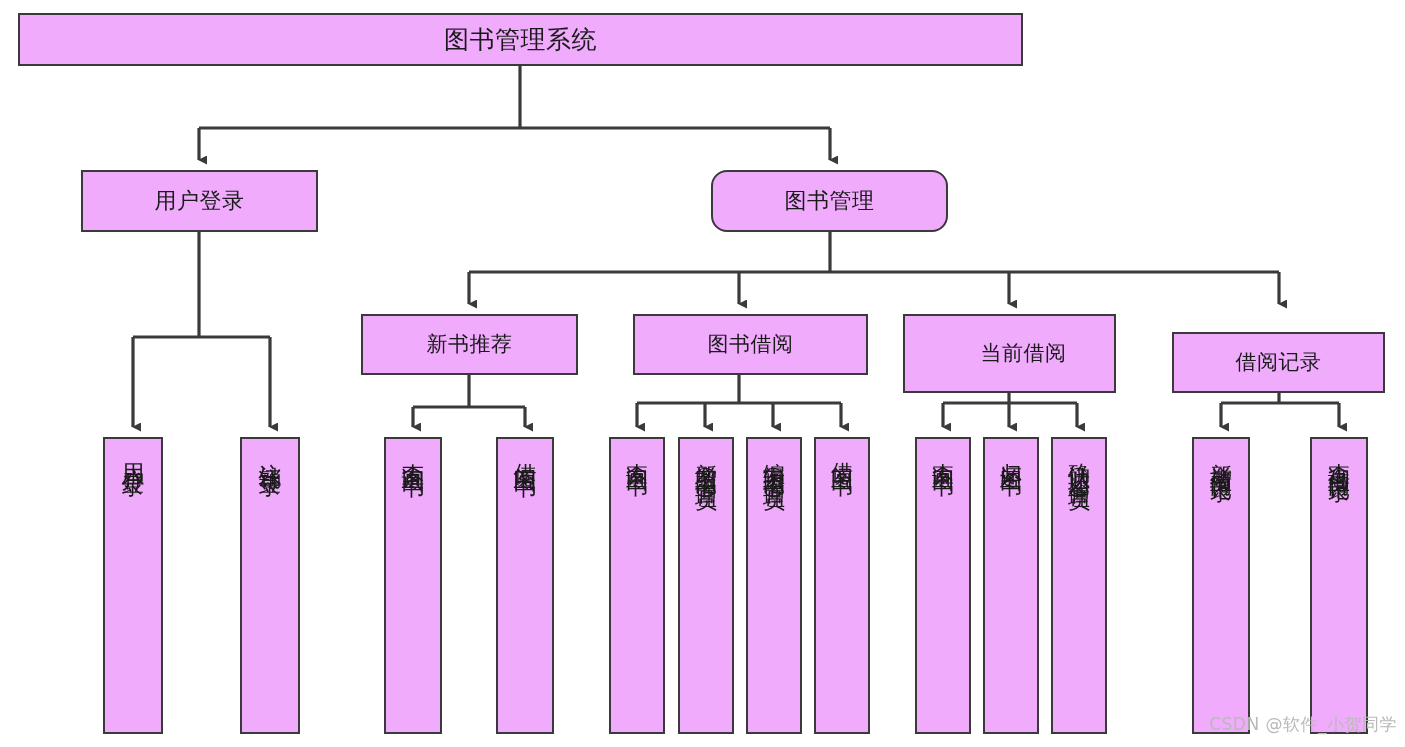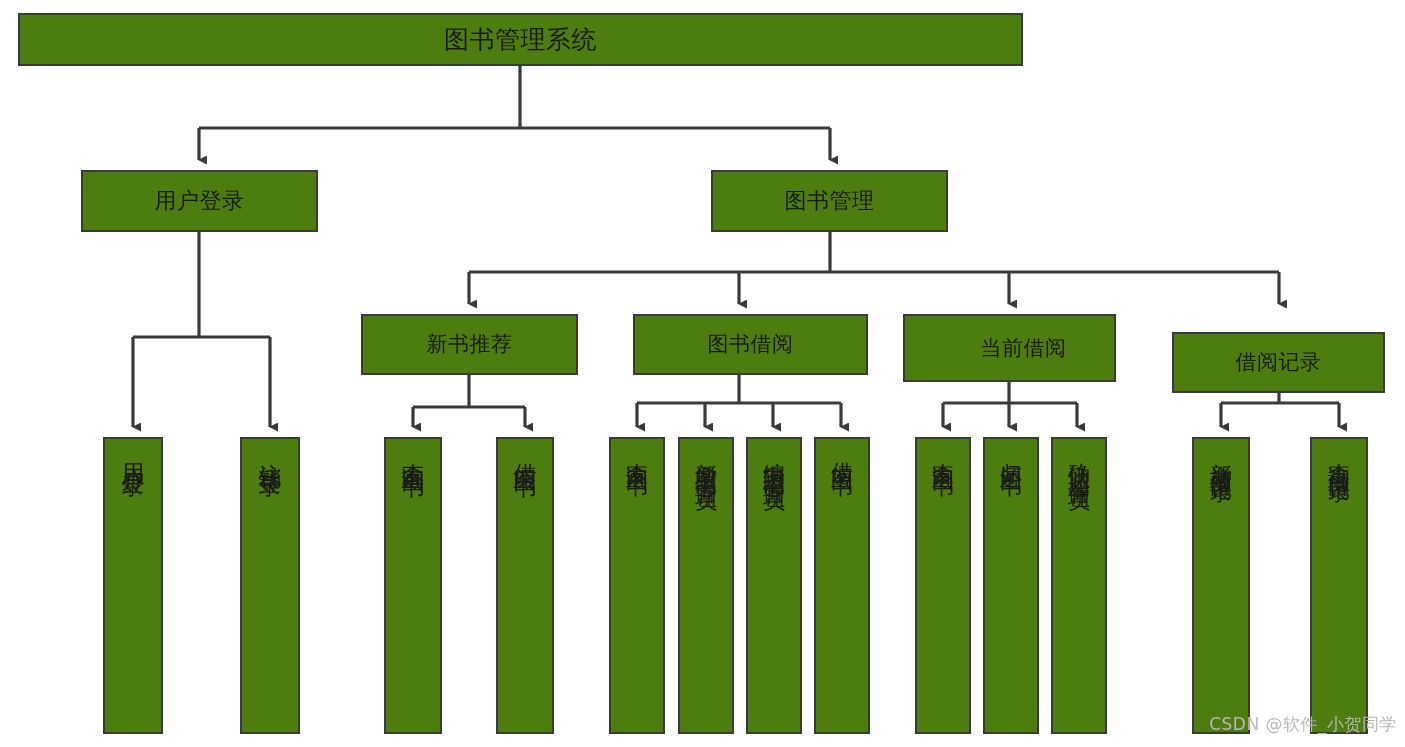--- a/index.html
+++ b/index.html
@@ -23,21 +23,21 @@
     left: 0;
     top: 0;
     width: 1405px;
     height: 747px;
     display: block;
   }
   .node-box {
     position: absolute;
     box-sizing: border-box;
     border: 2.5px solid #3a3a3a;
-    background: #4d7c0f;
+    background: #f0abfc;
     display: flex;
     align-items: center;
     justify-content: center;
     color: #1a1a1a;
   }
   .node-label {
     display: block;
     text-align: center;
     line-height: 1.18;
     letter-spacing: 0.5px;
@@ -130,31 +130,31 @@
     </g>
   </svg>
 
   <div class="node-box horiz lvl1" style="left:18px; top:13px; width:1005px; height:53px;">
     <span class="node-label">图书管理系统</span>
   </div>
 
   <div class="node-box horiz lvl2" style="left:81px; top:170px; width:237px; height:62px;">
     <span class="node-label">用户登录</span>
   </div>
-  <div class="node-box horiz lvl2" style="left:711px; top:170px; width:237px; height:62px;">
+  <div class="node-box horiz lvl2" style="left:711px; top:170px; width:237px; height:62px;border-radius:16px;">
     <span class="node-label">图书管理</span>
   </div>
 
   <div class="node-box horiz lvl3" style="left:361px; top:314px; width:217px; height:61px;">
     <span class="node-label">新书推荐</span>
   </div>
   <div class="node-box horiz lvl3" style="left:633px; top:314px; width:235px; height:61px;">
     <span class="node-label">图书借阅</span>
   </div>
-  <div class="node-box horiz lvl3" style="left:903px; top:314px; width:213px; height:68px;padding-left:28px;">
+  <div class="node-box horiz lvl3" style="left:903px; top:314px; width:213px; height:79px;padding-left:28px;">
     <span class="node-label">当前借阅</span>
   </div>
   <div class="node-box horiz lvl3" style="left:1172px; top:332px; width:213px; height:61px;">
     <span class="node-label">借阅记录</span>
   </div>
 
   <div class="node-box vert leaf" style="left:103px; top:437px; width:60px; height:297px;">
     <span class="node-label">用户登录</span>
   </div>
   <div class="node-box vert leaf" style="left:240px; top:437px; width:60px; height:297px;">

